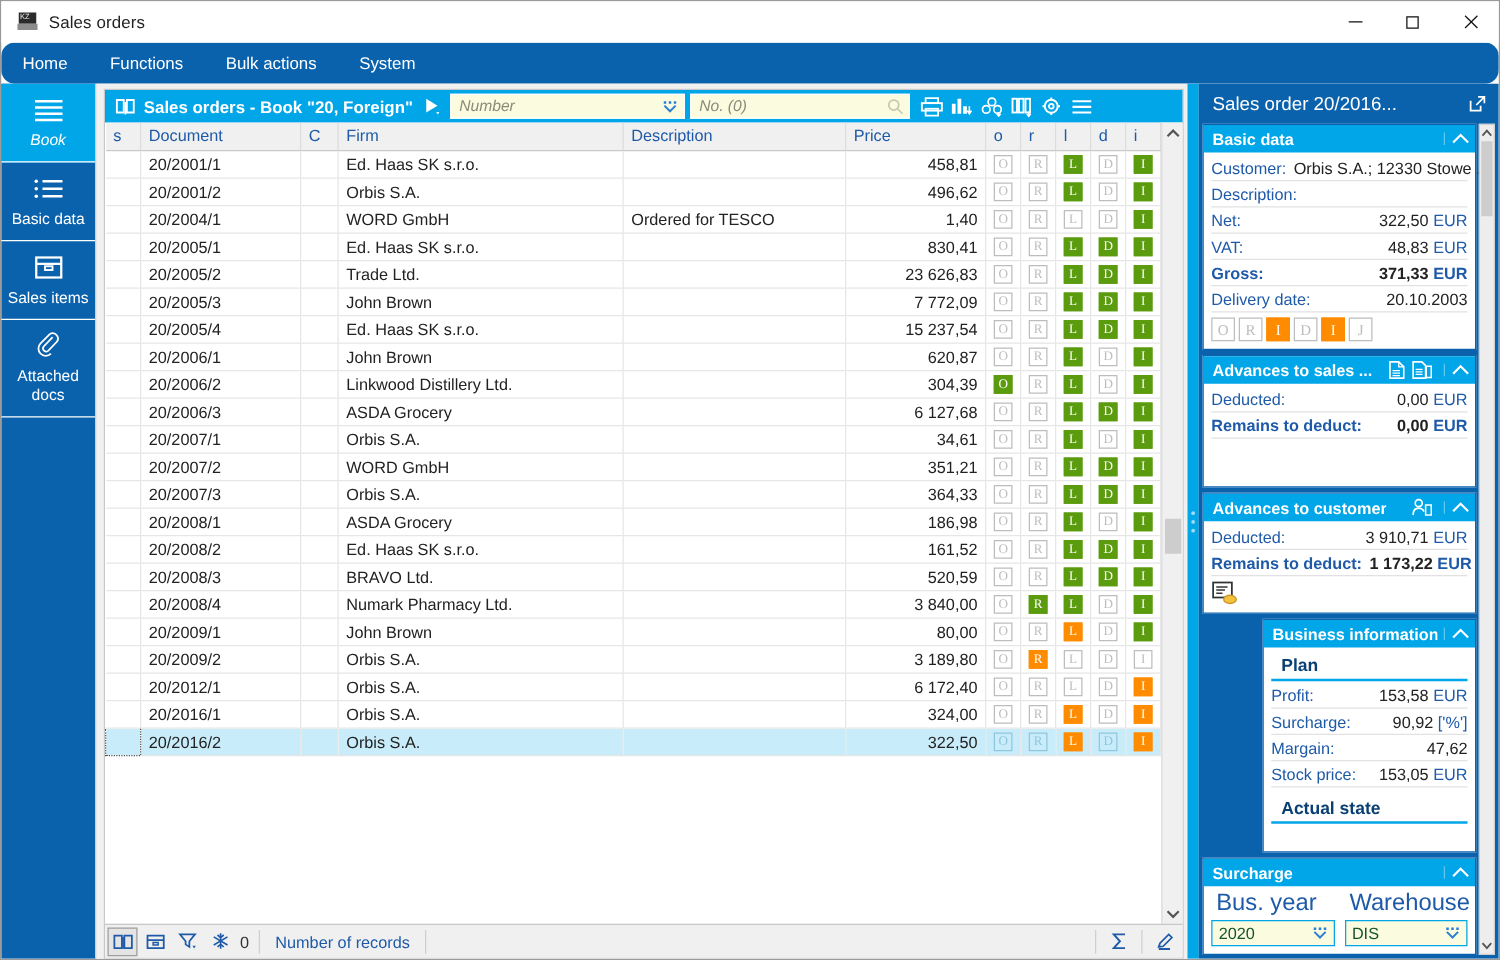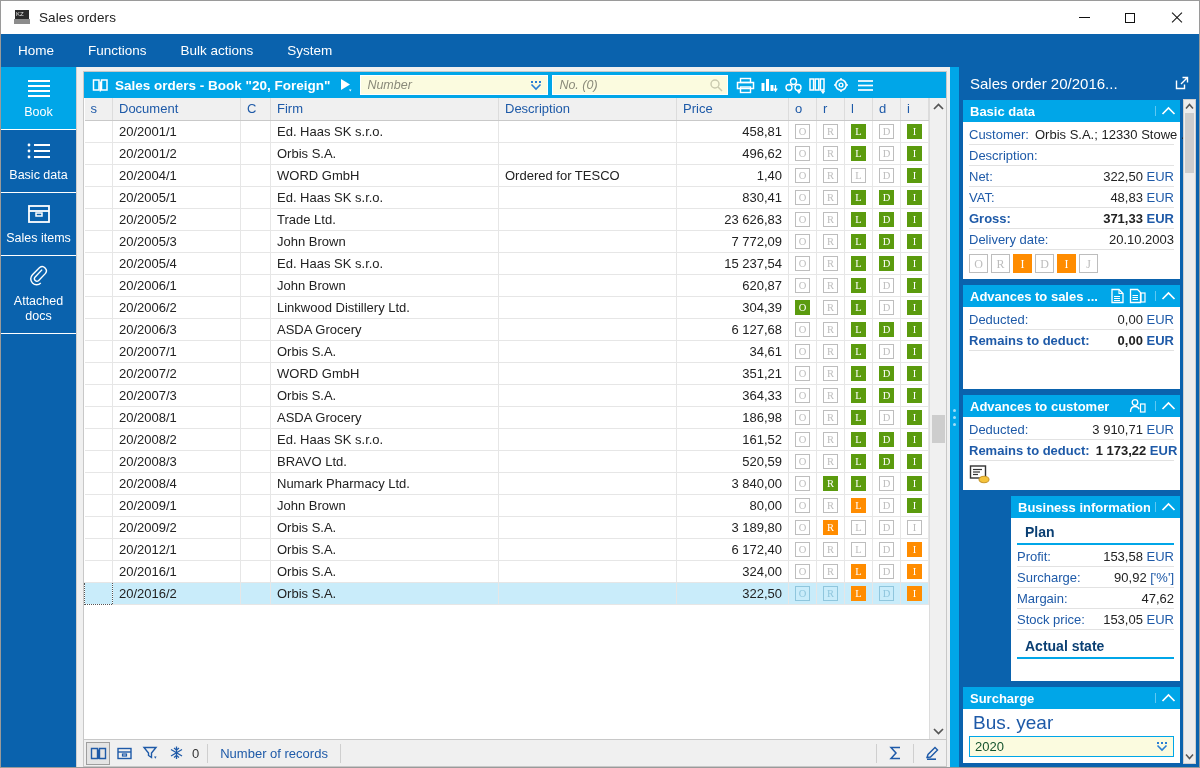--- a/index.html
+++ b/index.html
@@ -52,20 +52,21 @@
     content:""; position:absolute; left:-1px; top:5px; width:14px; height:1px; background:#111;
   }
   .gl-close::before{ transform:rotate(45deg);} .gl-close::after{ transform:rotate(-45deg);}
 
   
   .menubar {
     height: 33px;
     background: #0a62ad;
     display:flex; align-items:center;
     color:#fff;
+    border-radius:11px;
   }
   .menu-item {
     padding: 0 17px;
     height: 33px; line-height: 33px;
     font-size: 13.5px;
     color: #ffffff;
     cursor: default;
     white-space: nowrap;
   }
 
@@ -86,21 +87,21 @@
   }
   .rail-item {
     padding: 8px 2px 9px;
     text-align:center;
     color:#ffffff;
     font-size: 12.5px;
     line-height: 15px;
     border-bottom: 1px solid #ffffff;
     cursor: default;
   }
-  .rail-item.active { background: #00a6e8; }
+  .rail-item.active { background: #00a6e8; font-style: italic; }
   .rail-icon { height: 26px; display:flex; align-items:center; justify-content:center; margin-bottom: 4px; }
   .rail-fill { flex:1 1 auto; }
 
   
   .gridpane {
     flex:1 1 auto;
     display:flex; flex-direction:column;
     background:#f0f0f0;
     padding: 4px 3px 0 6px;
     min-width: 0;
@@ -1080,20 +1081,36 @@
                       <g fill="#2a7fd4">
                           <rect x="2" y="3" width="2" height="2"></rect>
                           <rect x="6" y="3" width="2" height="2"></rect>
                           <rect x="10" y="3" width="2" height="2"></rect>
                         </g>
                       <path d="M2.5 6.5 L7 11 L11.5 6.5" fill="none" stroke="#2a7fd4" stroke-width="1.6"></path>
                     </svg>
                   </span>
                 </div>
               </div>
+              <div class="sfield">
+                <label>Warehouse</label>
+                <div class="sinput">
+                  <span>DIS</span>
+                  <span class="dd">
+                    <svg width="14" height="14" viewBox="0 0 14 14">
+                      <g fill="#2a7fd4">
+                          <rect x="2" y="3" width="2" height="2"></rect>
+                          <rect x="6" y="3" width="2" height="2"></rect>
+                          <rect x="10" y="3" width="2" height="2"></rect>
+                        </g>
+                      <path d="M2.5 6.5 L7 11 L11.5 6.5" fill="none" stroke="#2a7fd4" stroke-width="1.6"></path>
+                    </svg>
+                  </span>
+                </div>
+              </div>
             </div>
           </div>
 
         </div>
 
         <div class="dsb">
           <div class="arrow">
             <svg width="9" height="7" viewBox="0 0 9 7">
                 <path d="M1 5.5 L4.5 1.5 L8 5.5" fill="none" stroke="#555" stroke-width="1.5"></path>
               </svg>

